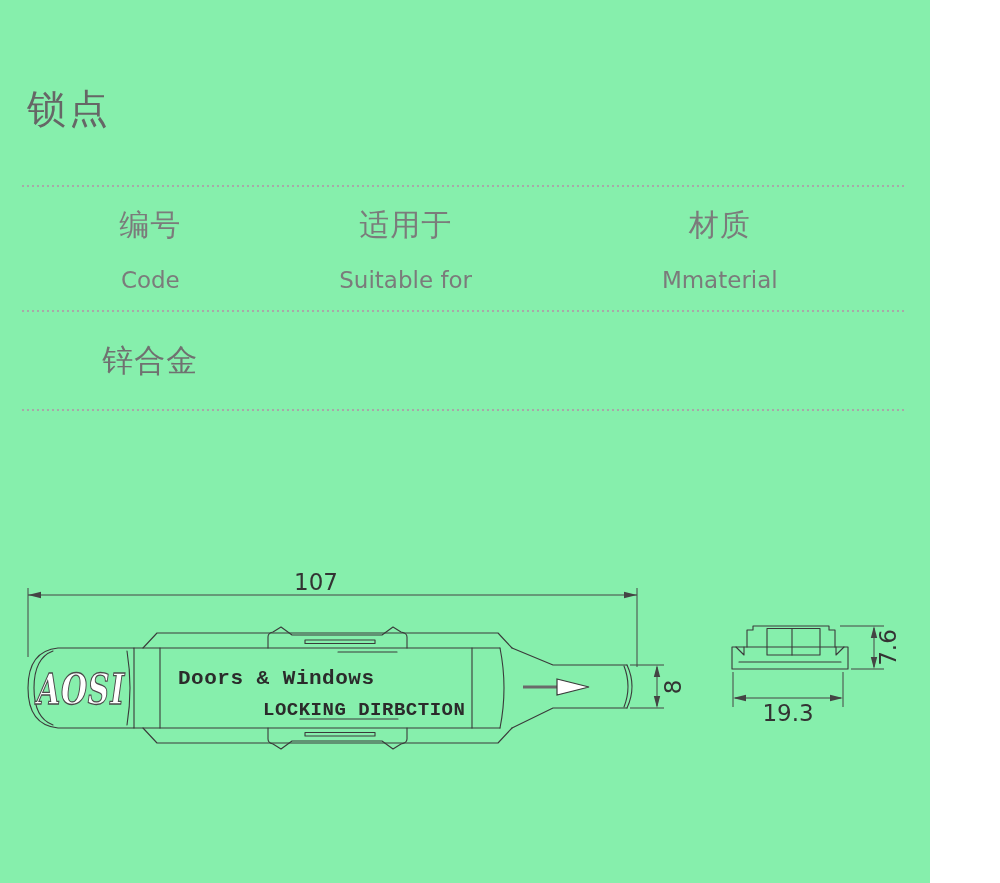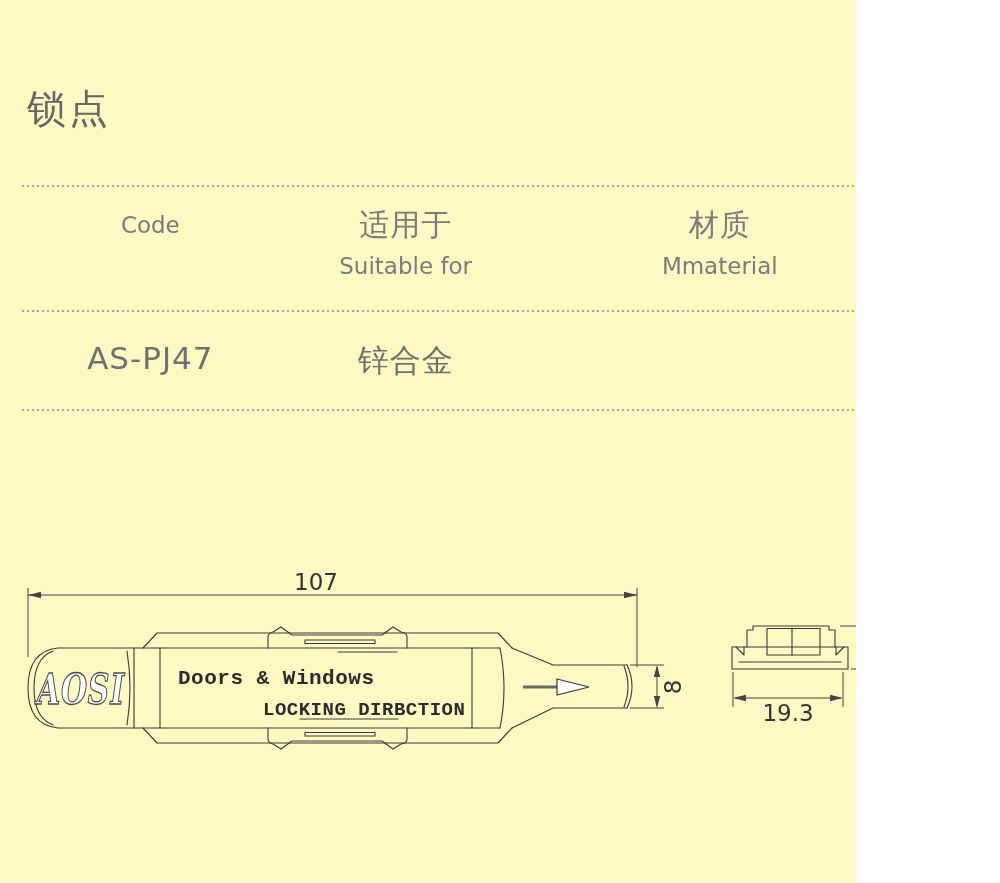--- a/index.html
+++ b/index.html
@@ -1,19 +1,19 @@
 <!DOCTYPE html>
 <html><head>
 <meta charset="utf-8">
 <style>
   html,body{margin:0;padding:0;background:#ffffff;}
   .page{
     position:relative;
-    width:856px;height:883px;
-    background:#fef9c3;
+    width:930px;height:883px;
+    background:#86efac;
     overflow:hidden;
     font-family:"DejaVu Sans", sans-serif;
   }
   .page-title{
     position:absolute;left:27px;top:86px;
     font-size:39px;line-height:1.2;
     color:#666666;letter-spacing:3px;
     font-weight:400;
   }
   .sep{
@@ -24,57 +24,57 @@
   .sep2{top:310px;}
   .sep3{top:409px;}
   .table-row{
     position:absolute;left:22px;width:885px;
     display:grid;grid-template-columns:29% 28.7% 42.3%;
   }
   .header-row{top:205px;}
   .data-row{top:340px;}
   .cell{text-align:center;}
   .zh-head{font-size:30px;color:#7b7b7b;letter-spacing:1px;}
-  .en-head{font-size:23px;color:#7b7b7b;margin-top:7px;}
+  .en-head{font-size:23px;color:#7b7b7b;margin-top:21px;}
   .data-val{font-size:31px;color:#707070;letter-spacing:1px;}
   .drawing-svg{position:absolute;left:0;top:555px;}
   .outline{stroke:#3a3a3a;fill:none;stroke-width:1.1;stroke-linecap:round;stroke-linejoin:round;}
   .dimline{stroke:#444444;fill:none;stroke-width:1;}
   .dimarrow{fill:#444444;stroke:none;}
   .dimtext{font-family:"DejaVu Sans",sans-serif;font-size:23px;fill:#333333;}
   .cadtext{font-family:"Liberation Mono",monospace;font-weight:700;fill:#2b2b2b;}
   .brandtext{font-family:"DejaVu Serif",serif;font-weight:700;font-style:italic;fill:#ffffff;stroke:#4a4a4a;stroke-width:1.3;letter-spacing:1px;}
 </style>
 </head>
 <body>
 
 <div class="page">
 
   <div class="page-title">锁点</div>
 
   <div class="sep sep1"></div>
 
   <div class="table-row header-row">
     <div class="cell">
+      <div class="zh-head">编号</div>
       <div class="en-head">Code</div>
     </div>
     <div class="cell">
       <div class="zh-head">适用于</div>
       <div class="en-head">Suitable for</div>
     </div>
     <div class="cell">
       <div class="zh-head">材质</div>
       <div class="en-head">Mmaterial</div>
     </div>
   </div>
 
   <div class="sep sep2"></div>
 
   <div class="table-row data-row">
-    <div class="cell data-val">AS-PJ47</div>
     <div class="cell data-val">锌合金</div>
   </div>
 
   <div class="sep sep3"></div>
 
   <svg class="drawing-svg" width="1000" height="230" viewBox="0 555 1000 230" xmlns="http://www.w3.org/2000/svg">
 
     <g>
 
       <g>

